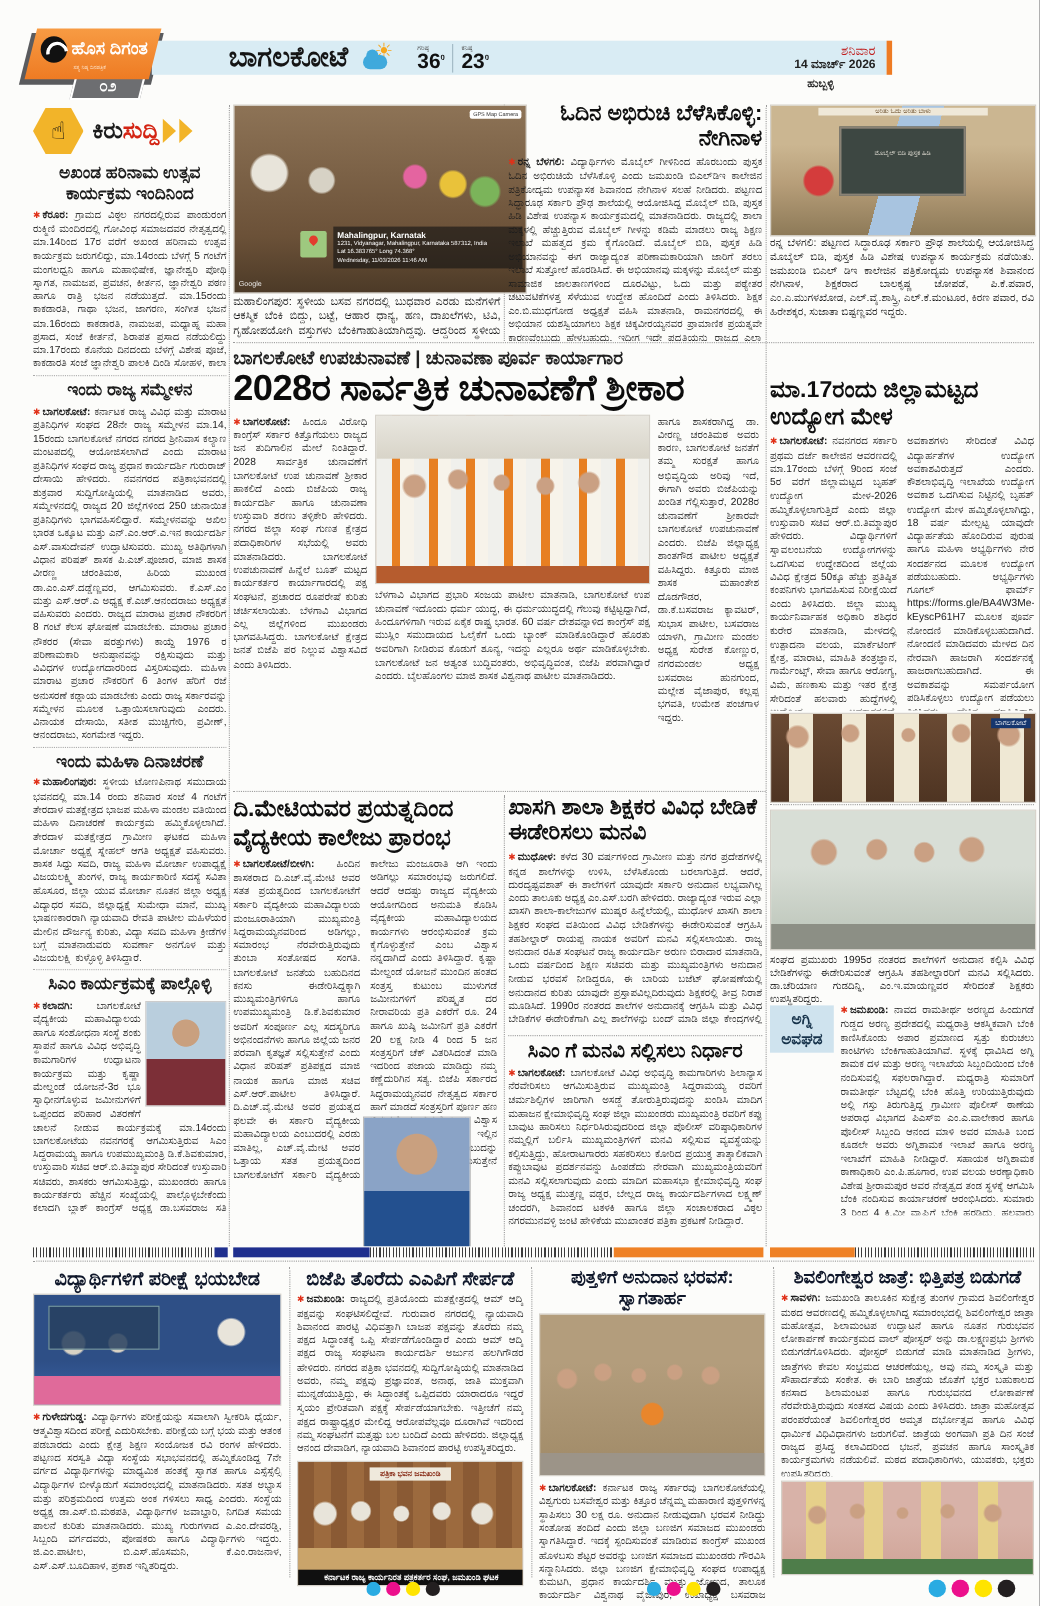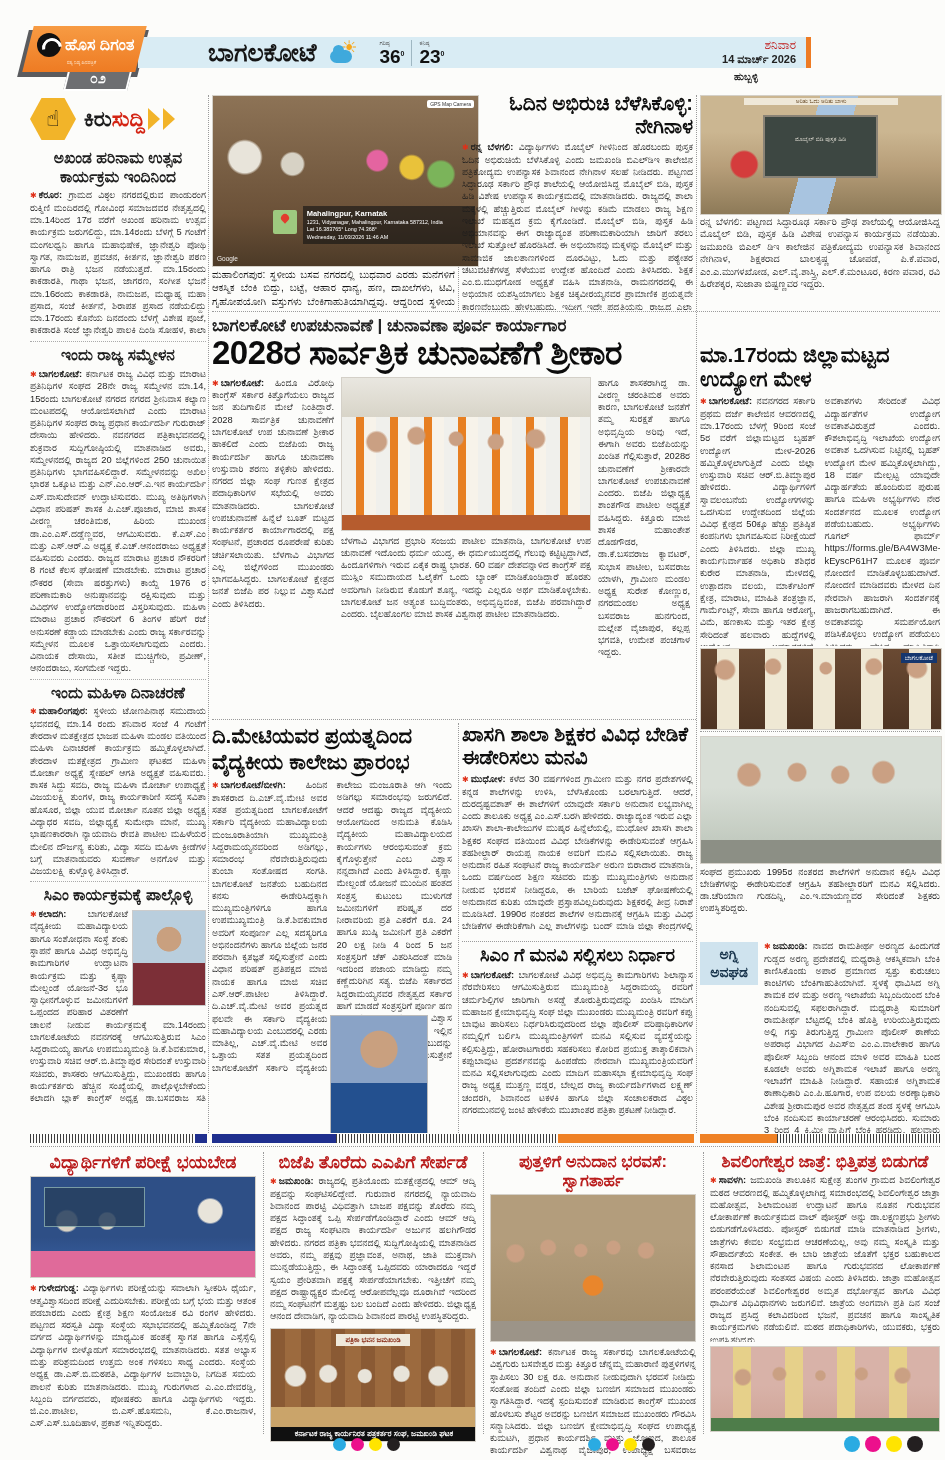--- a/index.html
+++ b/index.html
@@ -151,21 +151,21 @@
       radial-gradient(circle at 84% 34%,#caa083 0 3.5%,transparent 4.5%),
       linear-gradient(0deg,#4e7d4a 0 16%,transparent 16%),
       repeating-linear-gradient(90deg,transparent 0 22px,#e6d08a 22px 40px,transparent 40px 52px),
       linear-gradient(#d8b2a8 46%,#cfa396);}
   .ph-chip{position:absolute;right:4px;top:4px;background:#15366e;color:#fff;font-size:6.5px;padding:1px 4px;}
   
   .kicker{font-size:17px;font-weight:bold;color:#222;}
   .h-main{font-size:33px;font-weight:bold;color:#0c0c0c;line-height:1.05;letter-spacing:-0.5px;}
   .h-sec{font-size:20px;font-weight:bold;color:#0f0f0f;line-height:1.15;}
   .h-med{font-size:21px;font-weight:bold;color:#0f0f0f;line-height:1.22;}
-  .h-bot{font-size:17.5px;font-weight:bold;color:#b91c1c;line-height:1.15;}
+  .h-bot{font-size:17.5px;font-weight:bold;color:#0f172a;line-height:1.15;}
   .fire-chip{float:left;width:58px;background:#cfe3ee;color:#16324a;font-size:14px;font-weight:bold;
              text-align:center;line-height:1.25;padding:4px 0;margin:2px 6px 2px 0;}
   .med-portrait{position:absolute;left:118px;top:292px;width:96px;height:128px;border:1px solid #bbb;z-index:3;}
 </style>
 </head>
 <body>
 
 <div class="page">
 
   <div class="mast-gray"></div>
@@ -324,21 +324,21 @@
   </div>
 
   <div class="abs" style="left:462px;top:945px;width:231px;height:188px;">
     <div class="h-sec" style="font-size:18px;text-align:center;">ಸಿಎಂ ಗೆ ಮನವಿ ಸಲ್ಲಿಸಲು ನಿರ್ಧಾರ</div>
     <p class="bodytxt clip" style="max-height:156px;margin:3px 0 0;"><span class="star">✱</span><span class="dl">ಬಾಗಲಕೋಟೆ:</span> <span>ಬಾಗಲಕೋಟೆ ವಿವಿಧ ಅಭಿವೃದ್ಧಿ ಕಾಮಗಾರಿಗಳು ಶಿಲಾನ್ಯಾಸ ನೆರವೇರಿಸಲು ಆಗಮಿಸುತ್ತಿರುವ ಮುಖ್ಯಮಂತ್ರಿ ಸಿದ್ದರಾಮಯ್ಯ ರವರಿಗೆ ಚರ್ಮಶಿಲ್ಪಿಗಳ ಜಾರಿಗಾಗಿ ಅಸಡ್ಡೆ ತೋರುತ್ತಿರುವುದನ್ನು ಖಂಡಿಸಿ ಮಾದಿಗ ಮಹಾಜನ ಕ್ಷೇಮಾಭಿವೃದ್ಧಿ ಸಂಘ ಜಿಲ್ಲಾ ಮುಖಂಡರು ಮುಖ್ಯಮಂತ್ರಿ ರವರಿಗೆ ಕಪ್ಪು ಬಾವುಟ ಹಾರಿಸಲು ನಿರ್ಧರಿಸಿರುವುದರಿಂದ ಜಿಲ್ಲಾ ಪೊಲೀಸ್ ವರಿಷ್ಠಾಧಿಕಾರಿಗಳ ನಮ್ಮಲ್ಲಿಗೆ ಬರ್ಲಿಸಿ ಮುಖ್ಯಮಂತ್ರಿಗಳಿಗೆ ಮನವಿ ಸಲ್ಲಿಸುವ ವ್ಯವಸ್ಥೆಯನ್ನು ಕಲ್ಪಿಸುತ್ತಿದ್ದು, ಹೋರಾಟಗಾರರು ಸಹಕರಿಸಲು ಕೋರಿದ ಪ್ರಯುಕ್ತ ತಾತ್ಕಾಲಿಕವಾಗಿ ಕಪ್ಪುಬಾವುಟ ಪ್ರದರ್ಶನವನ್ನು ಹಿಂಪಡೆದು ನೇರವಾಗಿ ಮುಖ್ಯಮಂತ್ರಿಯವರಿಗೆ ಮನವಿ ಸಲ್ಲಿಸಲಾಗುವುದು ಎಂದು ಮಾದಿಗ ಮಹಾಸಭಾ ಕ್ಷೇಮಾಭಿವೃದ್ಧಿ ಸಂಘ ರಾಜ್ಯ ಅಧ್ಯಕ್ಷ ಮುತ್ತಣ್ಣ ವಡ್ಡರ, ಬೇಲ್ಲದ ರಾಜ್ಯ ಕಾರ್ಯದರ್ಶಿಗಳಾದ ಲಕ್ಷ್ಮಣ್ ಚಂದರಗಿ, ಶಿವಾನಂದ ಟಕಳಕಿ ಹಾಗೂ ಜಿಲ್ಲಾ ಸಂಚಾಲಕರಾದ ವಿಠ್ಠಲ ನಗರಮುನವಳ್ಳಿ ಜಂಟಿ ಹೇಳಿಕೆಯ ಮುಖಾಂತರ ಪತ್ರಿಕಾ ಪ್ರಕಟಣೆ ನೀಡಿದ್ದಾರೆ.</span></p>
   </div>
 
   <div class="ph ph-memo" style="left:700px;top:736px;width:240px;height:126px;"></div>
   <p class="cap abs" style="left:700px;top:866px;width:240px;height:68px;margin:0;font-size:9.3px;">ಸಂಘದ ಪ್ರಮುಖರು 1995ರ ನಂತರದ ಶಾಲೆಗಳಿಗೆ ಅನುದಾನ ಕಲ್ಪಿಸಿ ವಿವಿಧ ಬೇಡಿಕೆಗಳನ್ನು ಈಡೇರಿಸುವಂತೆ ಆಗ್ರಹಿಸಿ ತಹಶೀಲ್ದಾರರಿಗೆ ಮನವಿ ಸಲ್ಲಿಸಿದರು. ಡಾ.ಚೆರಿಯಾಣ ಗುಡದಿನ್ನಿ, ಎಂ.ಇ.ಮಾಯಣ್ಣವರ ಸೇರಿದಂತೆ ಶಿಕ್ಷಕರು ಉಪಸ್ಥಿತರಿದ್ದರು.</p>
 
-  <div class="abs" style="left:700px;top:940px;width:240px;height:193px;">
+  <div class="abs" style="left:700px;top:912px;width:240px;height:193px;">
     <div class="fire-chip">
       <div>ಅಗ್ನಿ</div>
         <div>ಅವಘಡ</div>
     </div>
     <p class="bodytxt clip" style="max-height:193px;margin:0;"><span class="star">✱</span><span class="dl">ಜಮಖಂಡಿ:</span> <span>ನಾವದ ರಾಮತೀರ್ಥ ಅರಣ್ಯದ ಹಿಂದುಗಡೆ ಗುಡ್ಡದ ಅರಣ್ಯ ಪ್ರದೇಶದಲ್ಲಿ ಮಧ್ಯರಾತ್ರಿ ಆಕಸ್ಮಿಕವಾಗಿ ಬೆಂಕಿ ಕಾಣಿಸಿಕೊಂಡು ಅಪಾರ ಪ್ರಮಾಣದ ಸ್ವತ್ತು ಕುರುಚಲು ಕಾಂಟಿಗಳು ಬೆಂಕಿಗಾಹುತಿಯಾಗಿವೆ. ಸ್ಥಳಕ್ಕೆ ಧಾವಿಸಿದ ಅಗ್ನಿ ಶಾಮಕ ದಳ ಮತ್ತು ಅರಣ್ಯ ಇಲಾಖೆಯ ಸಿಬ್ಬಂದಿಯಿಂದ ಬೆಂಕಿ ನಂದಿಸುವಲ್ಲಿ ಸಫಲರಾಗಿದ್ದಾರೆ. ಮಧ್ಯರಾತ್ರಿ ಸುಮಾರಿಗೆ ರಾಮತೀರ್ಥ ಬೆಟ್ಟದಲ್ಲಿ ಬೆಂಕಿ ಹೊತ್ತಿ ಉರಿಯುತ್ತಿರುವುದು ಅಲ್ಲಿ ಗಸ್ತು ತಿರುಗುತ್ತಿದ್ದ ಗ್ರಾಮೀಣ ಪೊಲೀಸ್ ಠಾಣೆಯ ಅಪರಾಧ ವಿಭಾಗದ ಪಿಎಸ್ಐ ಎಂ.ಎ.ವಾಲೇಕಾರ ಹಾಗೂ ಪೊಲೀಸ್ ಸಿಬ್ಬಂದಿ ಆನಂದ ಮಾಳಿ ಅವರ ಮಾಹಿತಿ ಬಂದ ಕೂಡಲೇ ಅವರು ಅಗ್ನಿಶಾಮಕ ಇಲಾಖೆ ಹಾಗೂ ಅರಣ್ಯ ಇಲಾಖೆಗೆ ಮಾಹಿತಿ ನೀಡಿದ್ದಾರೆ. ಸಹಾಯಕ ಅಗ್ನಿಶಾಮಕ ಠಾಣಾಧಿಕಾರಿ ಎಂ.ಪಿ.ಹೂಗಾರ, ಉಪ ವಲಯ ಅರಣ್ಯಾಧಿಕಾರಿ ವಿಶೇಷ ಶ್ರೀರಾಮಪುರ ಅವರ ನೇತೃತ್ವದ ತಂಡ ಸ್ಥಳಕ್ಕೆ ಆಗಮಿಸಿ ಬೆಂಕಿ ನಂದಿಸುವ ಕಾರ್ಯಾಚರಣೆ ಆರಂಭಿಸಿದರು. ಸುಮಾರು 3 ರಿಂದ 4 ಕಿ.ಮೀ ವ್ಯಾಪ್ತಿಗೆ ಬೆಂಕಿ ಹರಡಿದ್ದು, ಹಲವಾರು ಗಿಡಮರಗಳಿಗೆ ಹಾನಿಯಾಗಿದೆ. ಉಪ ವಲಯ ಅರಣ್ಯಾಧಿಕಾರಿ ಪ್ರವೀಣ ಆಡಗೊಂಡ, ಅರಣ್ಯ ವೀಕ್ಷಕ ಸೋಮು ಅಮತೆ, ಚಾಲಕ ಸುಭಾಷ್ ಪವಾರ ಹಾಗೂ ಅಗ್ನಿಶಾಮಕ ಸಿಬ್ಬಂದಿ ಕೆ.ಬಿ.ಮುಲ್ಲಾ, ಬಸವರಾಜ ದೊಳ್ಳಿ, ಶ್ರವಣಕುಮಾರ ಪಾಂಚಿ, ಡಿ.ವೈ.ಮಳ್ಳಿಗೇರಿ, ಹೇಮಶೇಖರ ಕುಂಬಾರ, ಕುಮಾರ ಬೊಡಮನಿ ಇದ್ದರು.</span></p>
   </div>
 
   <div class="abs" style="left:30px;top:1152px;width:226px;height:306px;">
     <div class="h-bot" style="text-align:center;">ವಿದ್ಯಾರ್ಥಿಗಳಿಗೆ ಪರೀಕ್ಷೆ ಭಯಬೇಡ</div>
     <div class="ph ph-exam" style="position:relative;width:224px;height:100px;margin-top:4px;"></div>

